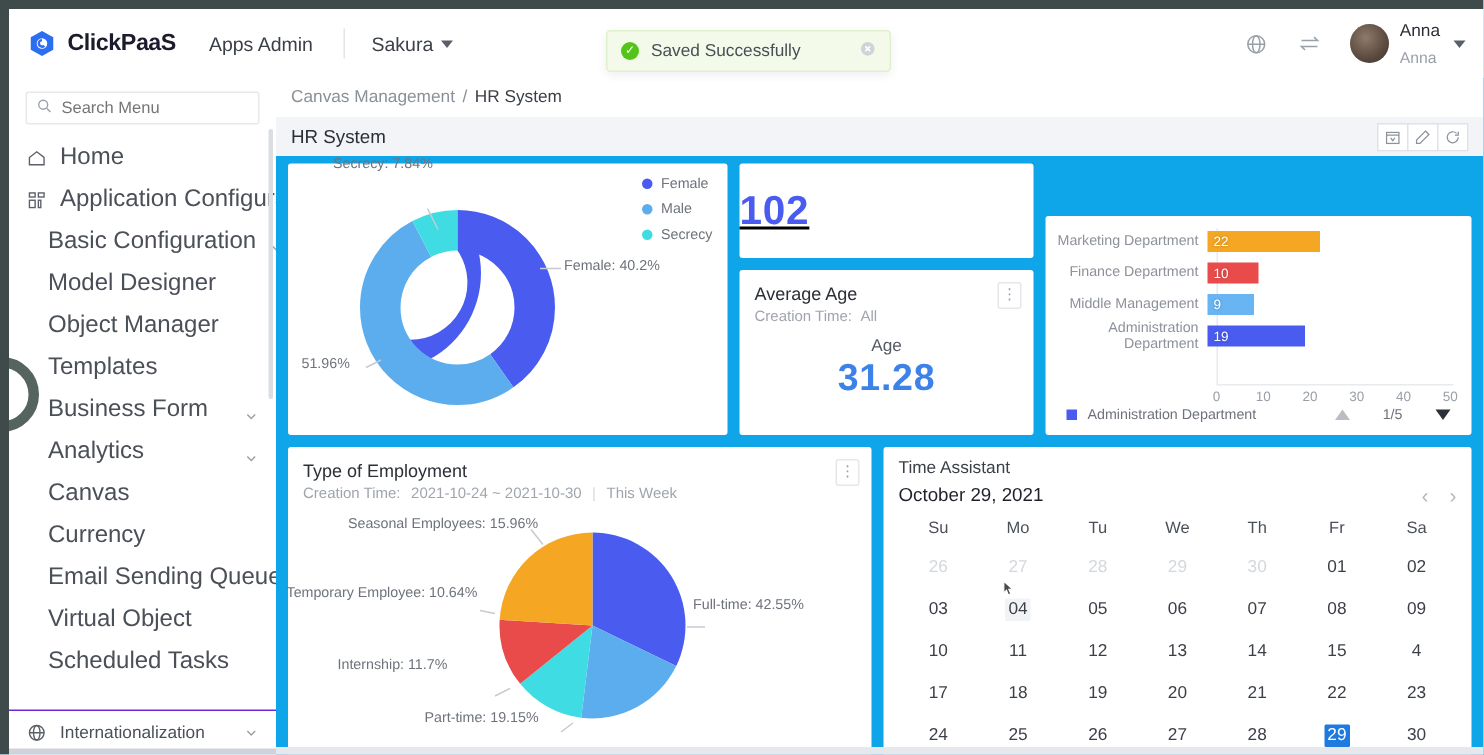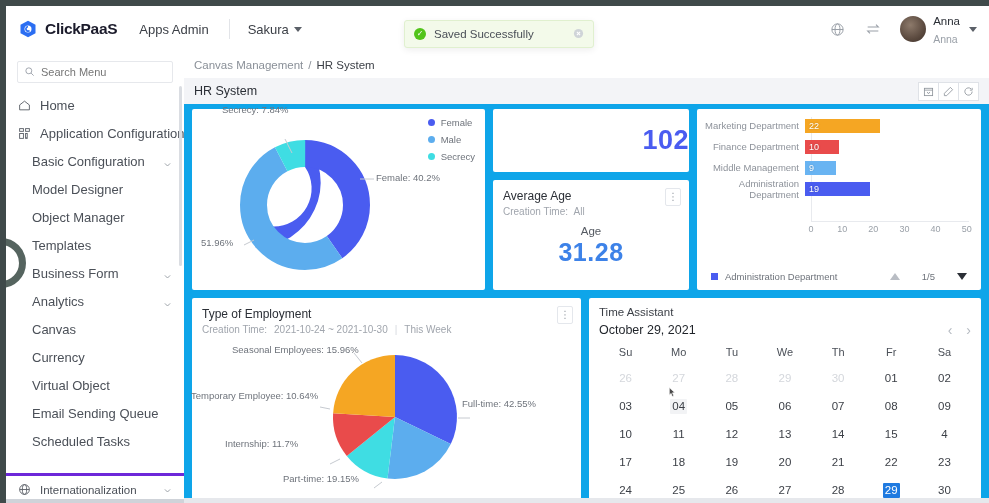--- a/index.html
+++ b/index.html
@@ -68,29 +68,29 @@
   }
   .search-wrap { margin: 9px 11px 4px 11px; height: 22px; border: 1px solid #e6e8ec; border-radius: 2px;
     display: flex; align-items: center; padding: 0 6px; gap: 6px; }
   .search-input {
     border: none; outline: none; font-size: 11px; color: #9aa0a8; width: 100%;
     font-family: "Liberation Sans", sans-serif; background: transparent;
   }
   .menu { padding-top: 4px; }
   .menu-item {
     height: 28px; display: flex; align-items: center; gap: 9px;
-    padding: 0 12px 0 12px; font-size: 13px; color: #4b5058;
+    padding: 0 12px 0 12px; font-size: 16px; color: #4b5058;
   }
   .menu-item.level2 { padding-left: 26px; }
   .menu-ico { width: 13px; height: 13px; color: #5b6068; display: flex; align-items: center; justify-content: center; flex: none; }
   .menu-label { flex: 1; white-space: nowrap; }
   .chev { width: 9px; height: 9px; color: #9aa0a8; flex: none; }
   .sidebar-bottom {
     position: absolute; left: 0; bottom: 0; width: 178px; height: 30px;
-    background: #ffffff; border-top: 3px solid #6d28d9;
+    background: #ffffff; border-top: 1px solid #6d28d9;
     display: flex; align-items: center; gap: 9px; padding: 0 12px;
     font-size: 11.5px; color: #4b5058;
   }
   .side-scrollbar { position: absolute; right: 2px; top: 34px; width: 3px; height: 180px; background: #dadde2; border-radius: 2px; }
 
   
   .main { position: absolute; left: 184px; top: 52px; right: 0; bottom: 0; background: #0ea5e9; overflow: hidden; }
   .breadcrumb {
     height: 26px; background: #ffffff; display: flex; align-items: center;
     padding-left: 10px; font-size: 11.5px; color: #8a9098; gap: 5px;
@@ -114,27 +114,27 @@
   .card-title { font-size: 12px; color: #2b2f36; }
   .card-sub { font-size: 10px; color: #a0a5ad; }
   .kebab {
     position: absolute; right: 8px; top: 8px; width: 16px; height: 18px;
     border: 1px solid #e4e7ec; border-radius: 2px; display: flex; align-items: center;
     justify-content: center; color: #9aa0a8; font-size: 10px; line-height: 1;
   }
 
   .card-donut { width: 293px; }
   .col-mid { width: 196px; display: flex; flex-direction: column; gap: 8px; }
-  .card-count { height: 63px; display: flex; align-items: center; justify-content: flex-end; }
+  .card-count { height: 63px; display: flex; align-items: center; justify-content: flex-start; text-decoration: underline; }
   .big-number { font-size: 27px; font-weight: bold; color: #4a5cf0; letter-spacing: 0.5px; }
   .card-avg { flex: 1; padding: 9px 10px 0 10px; }
   .avg-center { text-align: center; margin-top: 8px; }
   .avg-label { font-size: 11.5px; color: #555a62; }
   .avg-value { font-size: 25px; font-weight: bold; color: #3d82e8; margin-top: 1px; letter-spacing: 0.5px; }
-  .card-bars { flex: 1; }
+  .card-bars { flex: 1; margin-top: 35px; }
 
   .row2 { display: flex; gap: 8px; margin-top: 8px; height: 210px; }
   .card-pie { width: 389px; padding: 9px 10px 0 10px; }
   .card-cal { flex: 1; padding: 8px 10px 0 10px; }
 
   .pie-head-sub { display: flex; align-items: center; gap: 7px; margin-top: 3px; }
   .pie-sub-sep { color: #d6d9de; }
 
   
   .cal-title { font-size: 11.5px; color: #3b3f46; }
@@ -317,24 +317,24 @@
             </svg>
         </span>
       </div>
       <div class="menu-item level2">
         <span class="menu-label">Canvas</span>
       </div>
       <div class="menu-item level2">
         <span class="menu-label">Currency</span>
       </div>
       <div class="menu-item level2">
+        <span class="menu-label">Email Sending Queue</span>
+      </div>
+      <div class="menu-item level2">
         <span class="menu-label">Virtual Object</span>
-      </div>
-      <div class="menu-item level2">
-        <span class="menu-label">Email Sending Queue</span>
       </div>
       <div class="menu-item level2">
         <span class="menu-label">Scheduled Tasks</span>
       </div>
     </div>
 
     <div class="side-scrollbar"></div>
 
     <div class="sidebar-bottom">
       <span class="menu-ico">

